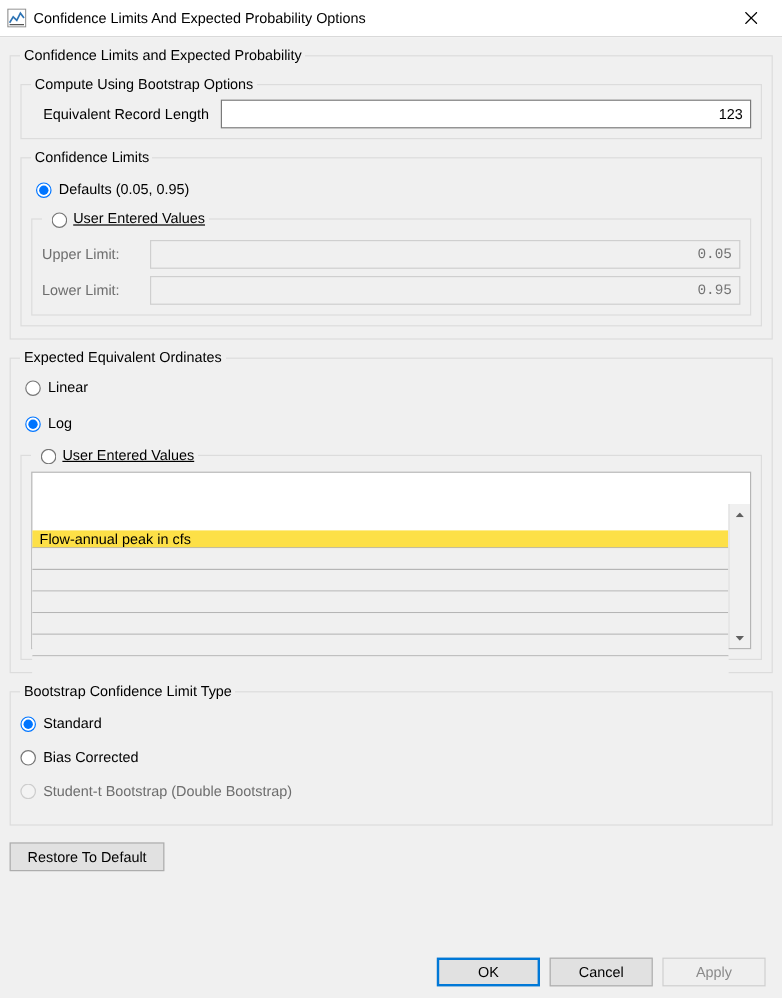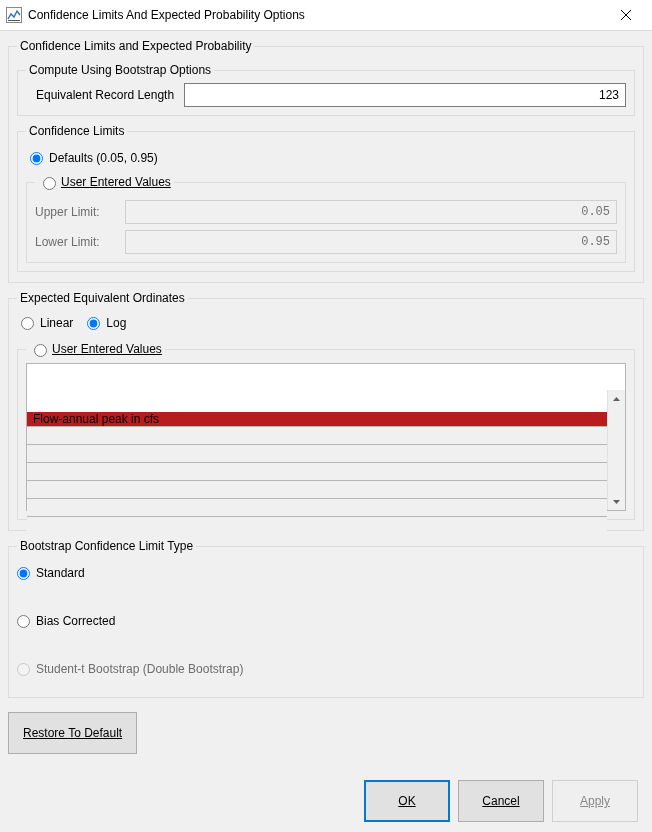--- a/index.html
+++ b/index.html
@@ -112,21 +112,21 @@
   .limits-grid {
     display: grid;
     grid-template-columns: 80px 1fr;
     row-gap: 6px;
     column-gap: 10px;
     align-items: center;
     padding-top: 4px;
   }
   .ords-block {
     display: flex;
-    flex-direction: row;
+    flex-direction: column;
     gap: 10px;
     padding-top: 2px;
   }
   .legend-radio {
     display: flex;
     align-items: center;
     gap: 2px;
     text-decoration: underline;
   }
   .table-wrap {
@@ -139,21 +139,21 @@
     flex: 1 1 auto;
     display: flex;
     flex-direction: column;
   }
   .table-header {
     height: 26px;
     padding: 0 6px;
     display: flex;
     align-items: center;
     border-bottom: 1px solid #b5b5b5;
-    background: #b91c1c;
+    background: #fde047;
     margin-top: 48px;
   }
   .table-body {
     flex: 1 1 auto;
     background:#f0f0f0;
     display: flex;
     flex-direction: column;
   }
   .table-cell-row {
     height: 17px;
@@ -174,39 +174,38 @@
     align-items: center;
     justify-content: center;
     color: #606060;
   }
   .scroll-track {
     flex: 1 1 auto;
   }
   .boot-block {
     display: flex;
     flex-direction: column;
-    gap: 28px;
+    gap: 8px;
     padding: 4px 0 8px 0;
   }
   .disabled-radio {
     color: #6d6d6d;
   }
   .btnbar-restore {
     margin-top: 6px;
   }
   .btn {
-    height: 42px;
+    height: 24px;
     min-width: 86px;
     padding: 0 14px;
     border: 1px solid #adadad;
     background: #e1e1e1;
     font: inherit;
     cursor: default;
     box-sizing: border-box;
-    text-decoration: underline;
   }
   .btn.default {
     border: 2px solid #0078d7;
     background: #e1e1e1;
   }
   .btn.disabled {
     color: #8a8a8a;
     background: #efefef;
     border-color: #cfcfcf;
   }

